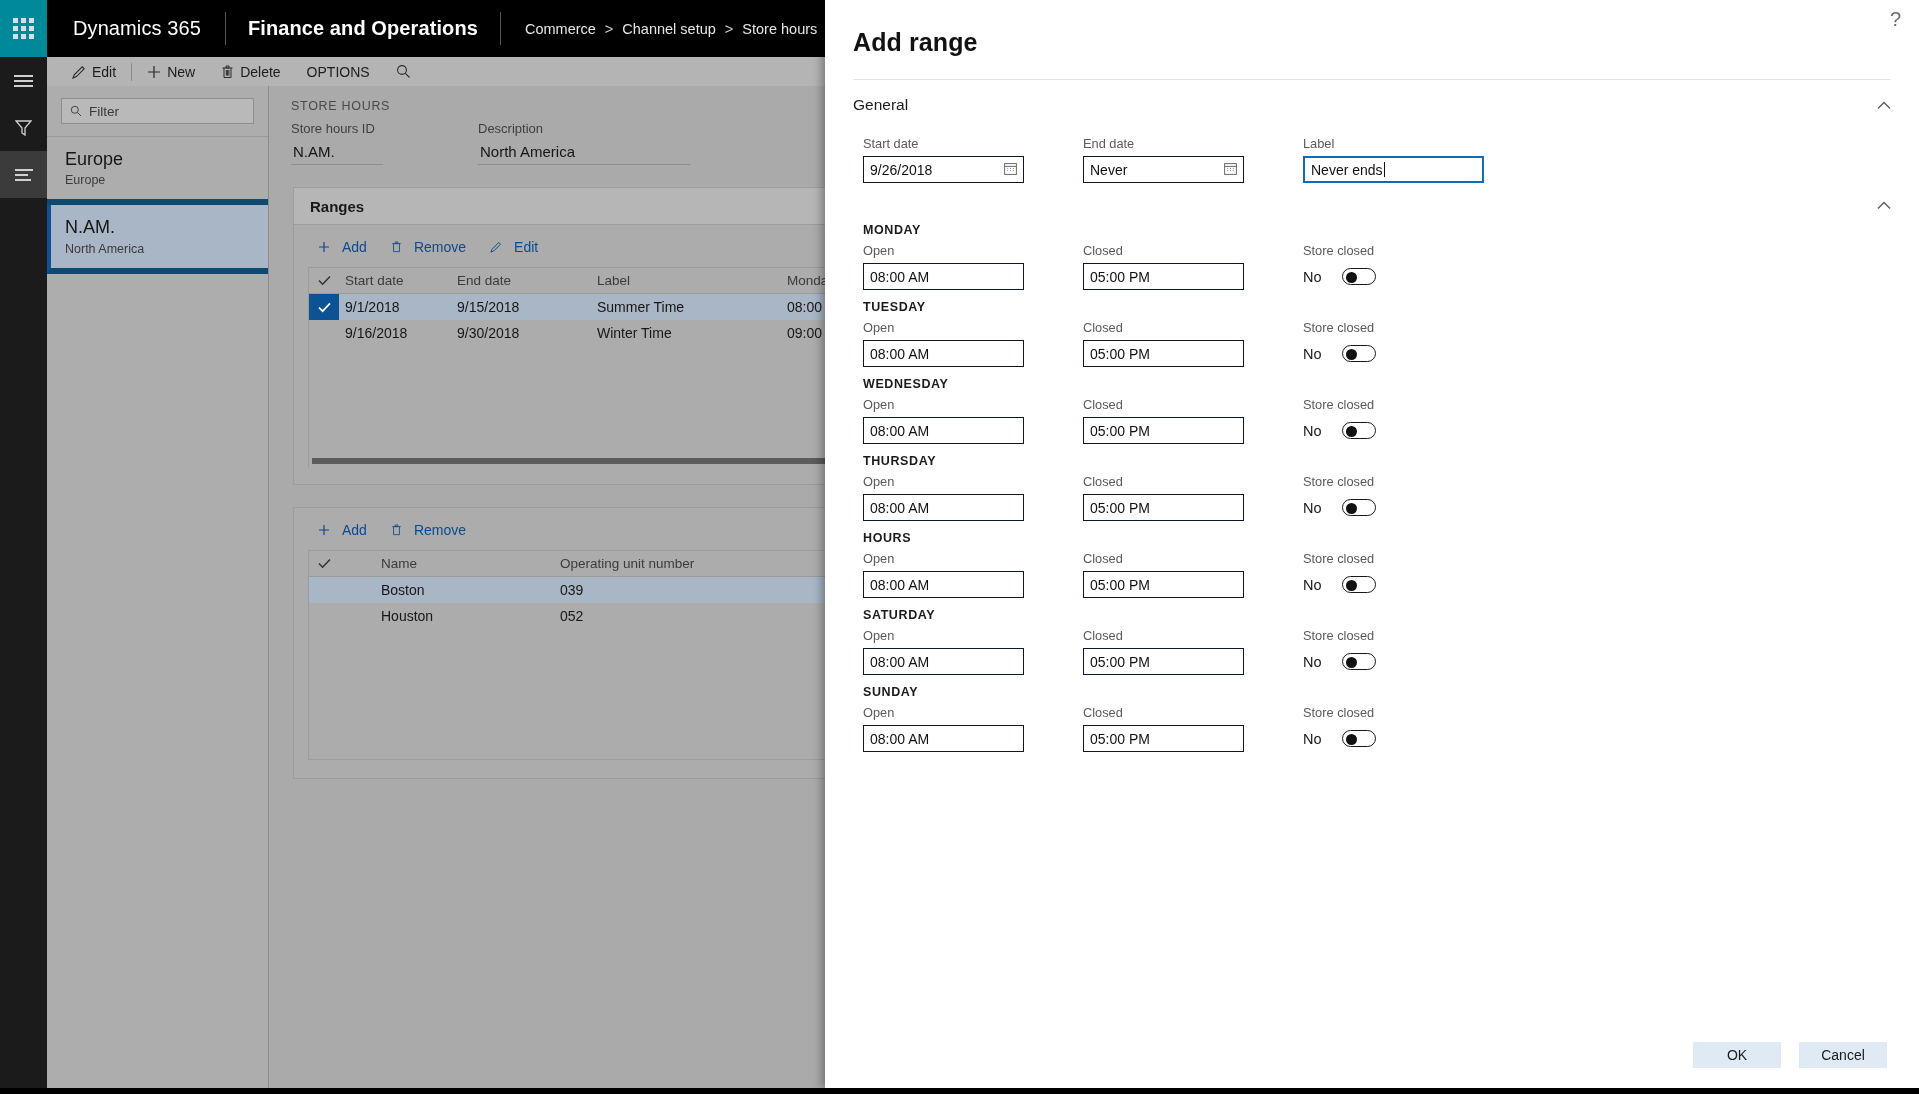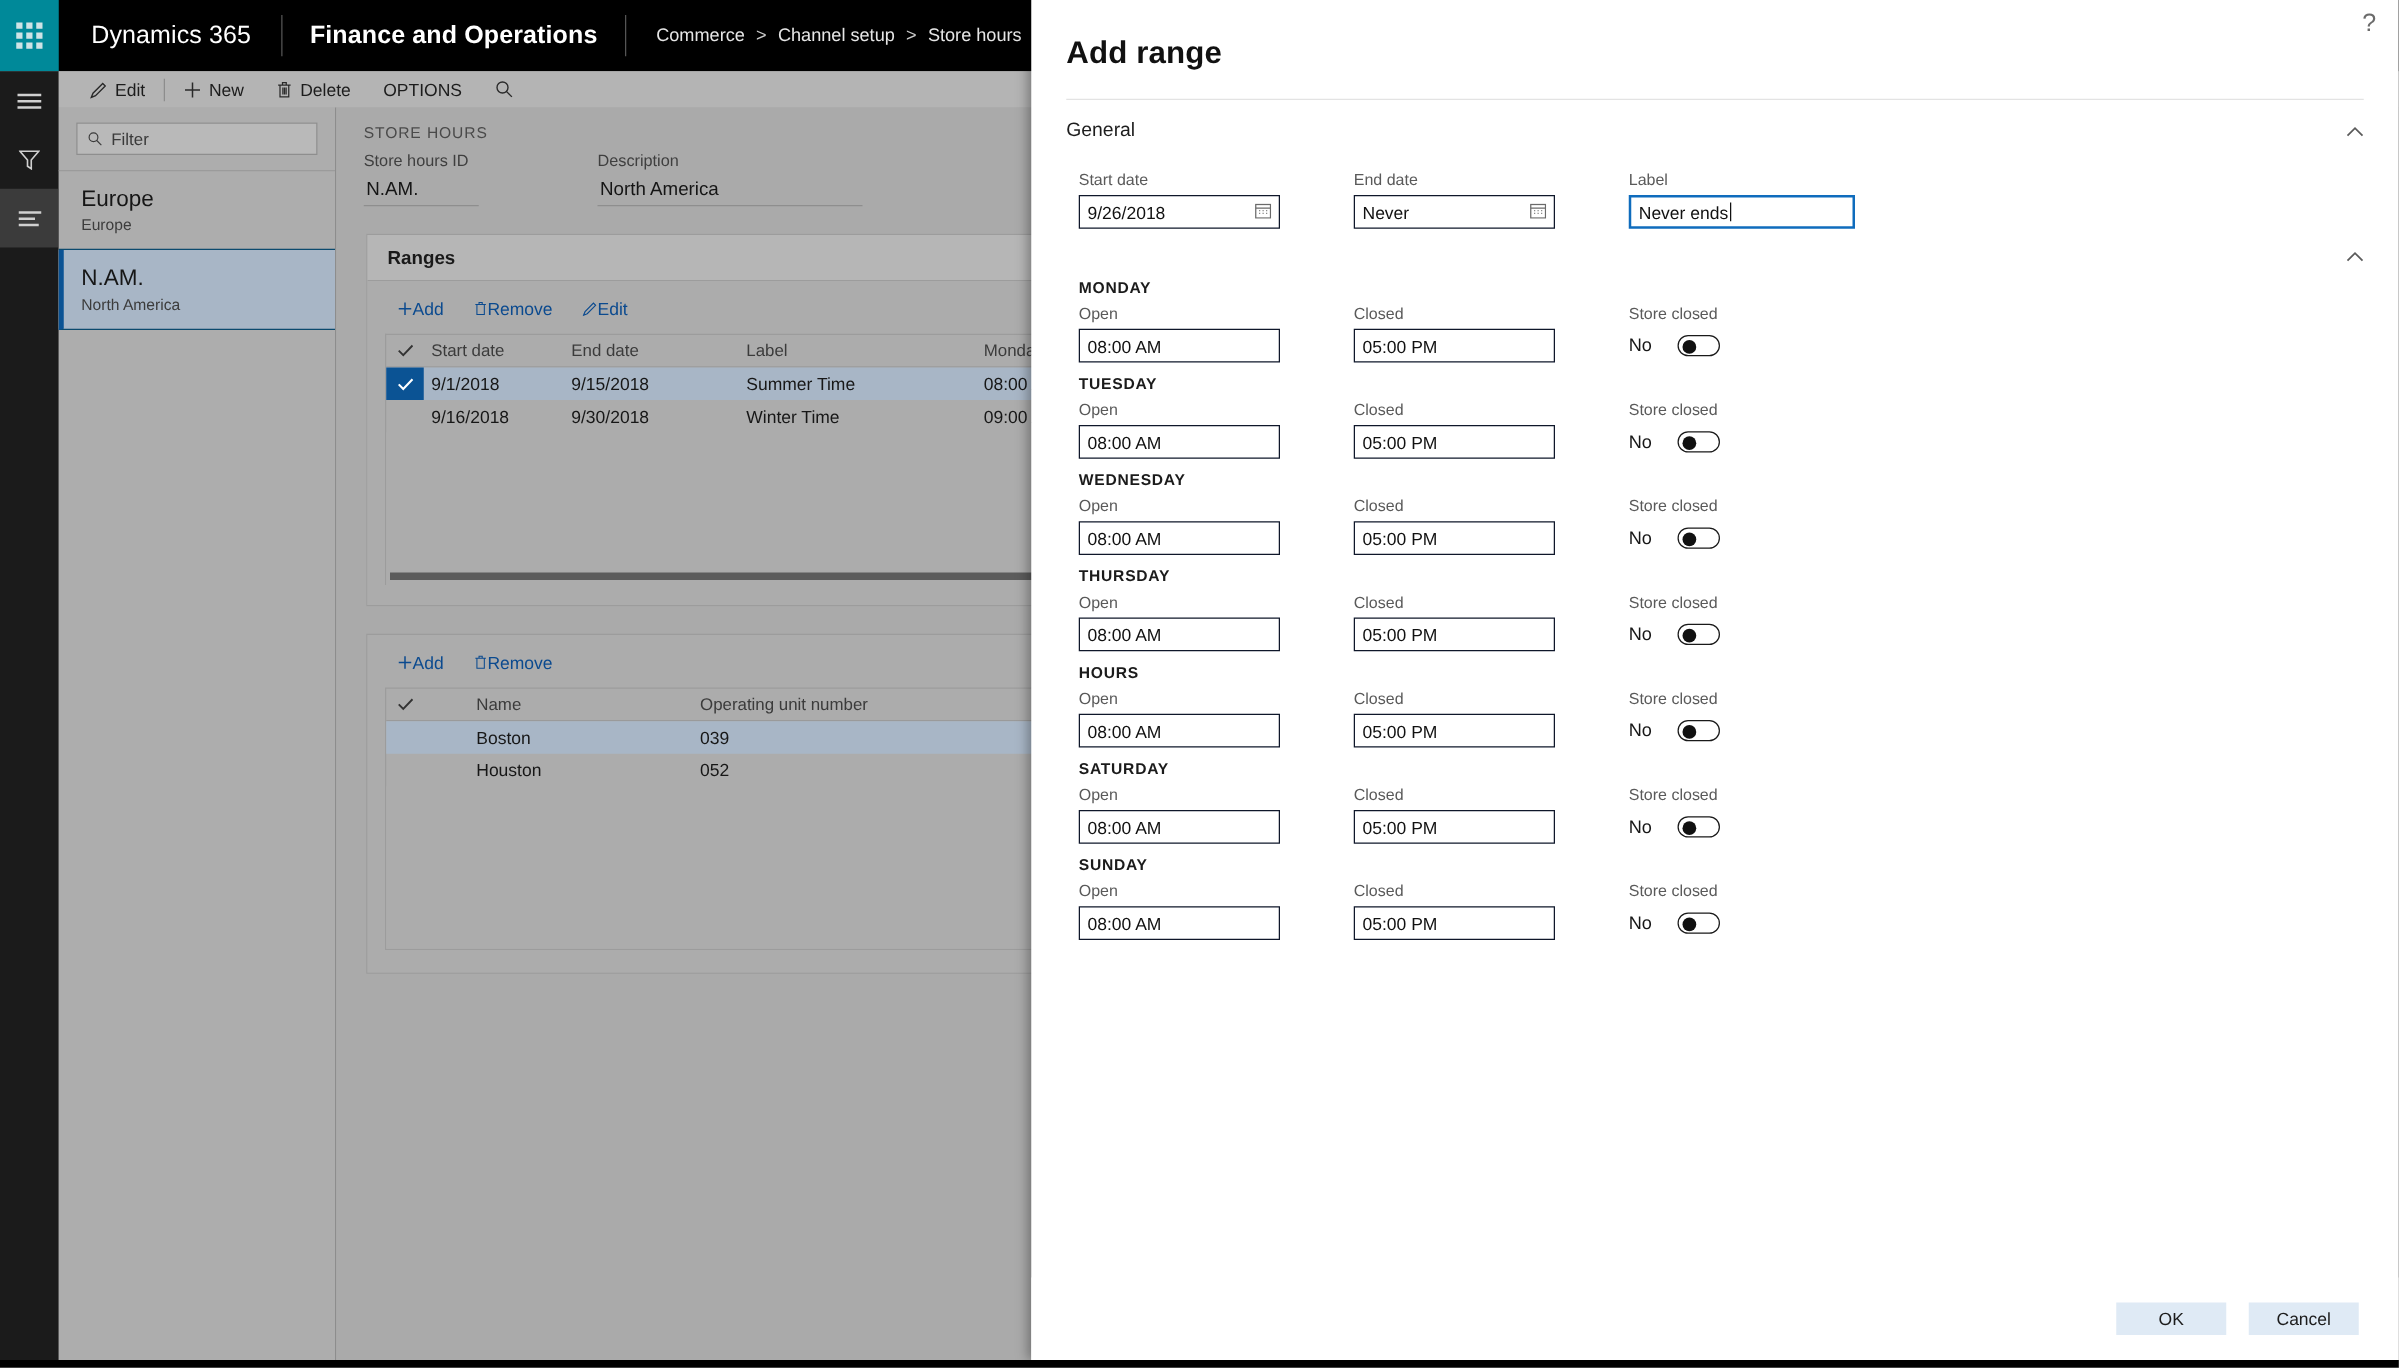--- a/index.html
+++ b/index.html
@@ -71,21 +71,21 @@
     position: absolute; left: 47px; top: 86px; width: 222px; height: 1002px;
     background: #adadad; border-right: 1px solid #8d8d8d;
   }
   .filterbox {
     margin: 12px 14px 0 14px; height: 26px; background: #b9b9b9;
     border: 1px solid #8e8e8e; display: flex; align-items: center; padding: 0 8px; gap: 7px;
   }
   .filterbox .ph { font-size: 13.5px; color: #3a3a3a; }
   .listsep { height: 1px; background: #9b9b9b; margin-top: 12px; }
   .listcard {
-    padding: 10px 0 12px 18px; border-bottom: 1px solid #0c4a6e; position: relative;
+    padding: 10px 0 12px 18px; border-bottom: 6px solid #0c4a6e; position: relative;
   }
   .listcard .t1 { font-size: 18px; color: #161616; line-height: 1.35; }
   .listcard .t2 { font-size: 12.5px; color: #3c3c3c; margin-top: 2px; }
   .listcard.selected { background: #a8b6c6; border-left: 4px solid #0b5394; padding-left: 14px; }
 
   
   .content {
     position: absolute; left: 269px; top: 86px; width: 1650px; height: 1002px;
     background: #aaaaaa; overflow: hidden;
   }
@@ -100,21 +100,21 @@
 
   
   .card { margin: 22px 0 0 24px; background: #b3b3b3; border: 1px solid #9c9c9c; width: 1058px; }
   .card-head {
     height: 37px; display: flex; align-items: center; padding-left: 16px;
     font-size: 15px; font-weight: 600; color: #191919;
     background: #b6b6b6; border-bottom: 1px solid #9c9c9c;
   }
   .card-body { background: #acacac; padding: 10px 0 0 0; }
   .toolbar { display: flex; align-items: center; gap: 4px; padding: 2px 0 10px 14px; }
-  .tb-item { display: flex; align-items: center; gap: 0; font-size: 14px; color: #0b4a8f; padding: 2px 10px; }
+  .tb-item { display: flex; align-items: center; gap: 12px; font-size: 14px; color: #0b4a8f; padding: 2px 10px; }
 
   .grid { margin: 0 14px 0 14px; background: #acacac; border: 1px solid #9c9c9c; border-bottom: none; }
   .grid-head {
     display: flex; align-items: center; height: 26px;
     border-bottom: 1px solid #9a9a9a; font-size: 13.5px; color: #3b3b3b;
   }
   .grid-row { display: flex; align-items: center; height: 26px; font-size: 14px; color: #171717; }
   .grid-row.selected { background: #a8b6c6; }
   .cell-check { width: 30px; display: flex; align-items: center; justify-content: center; height: 26px; }
   .cell-check.marked { background: #0b5394; color: #fff; }

